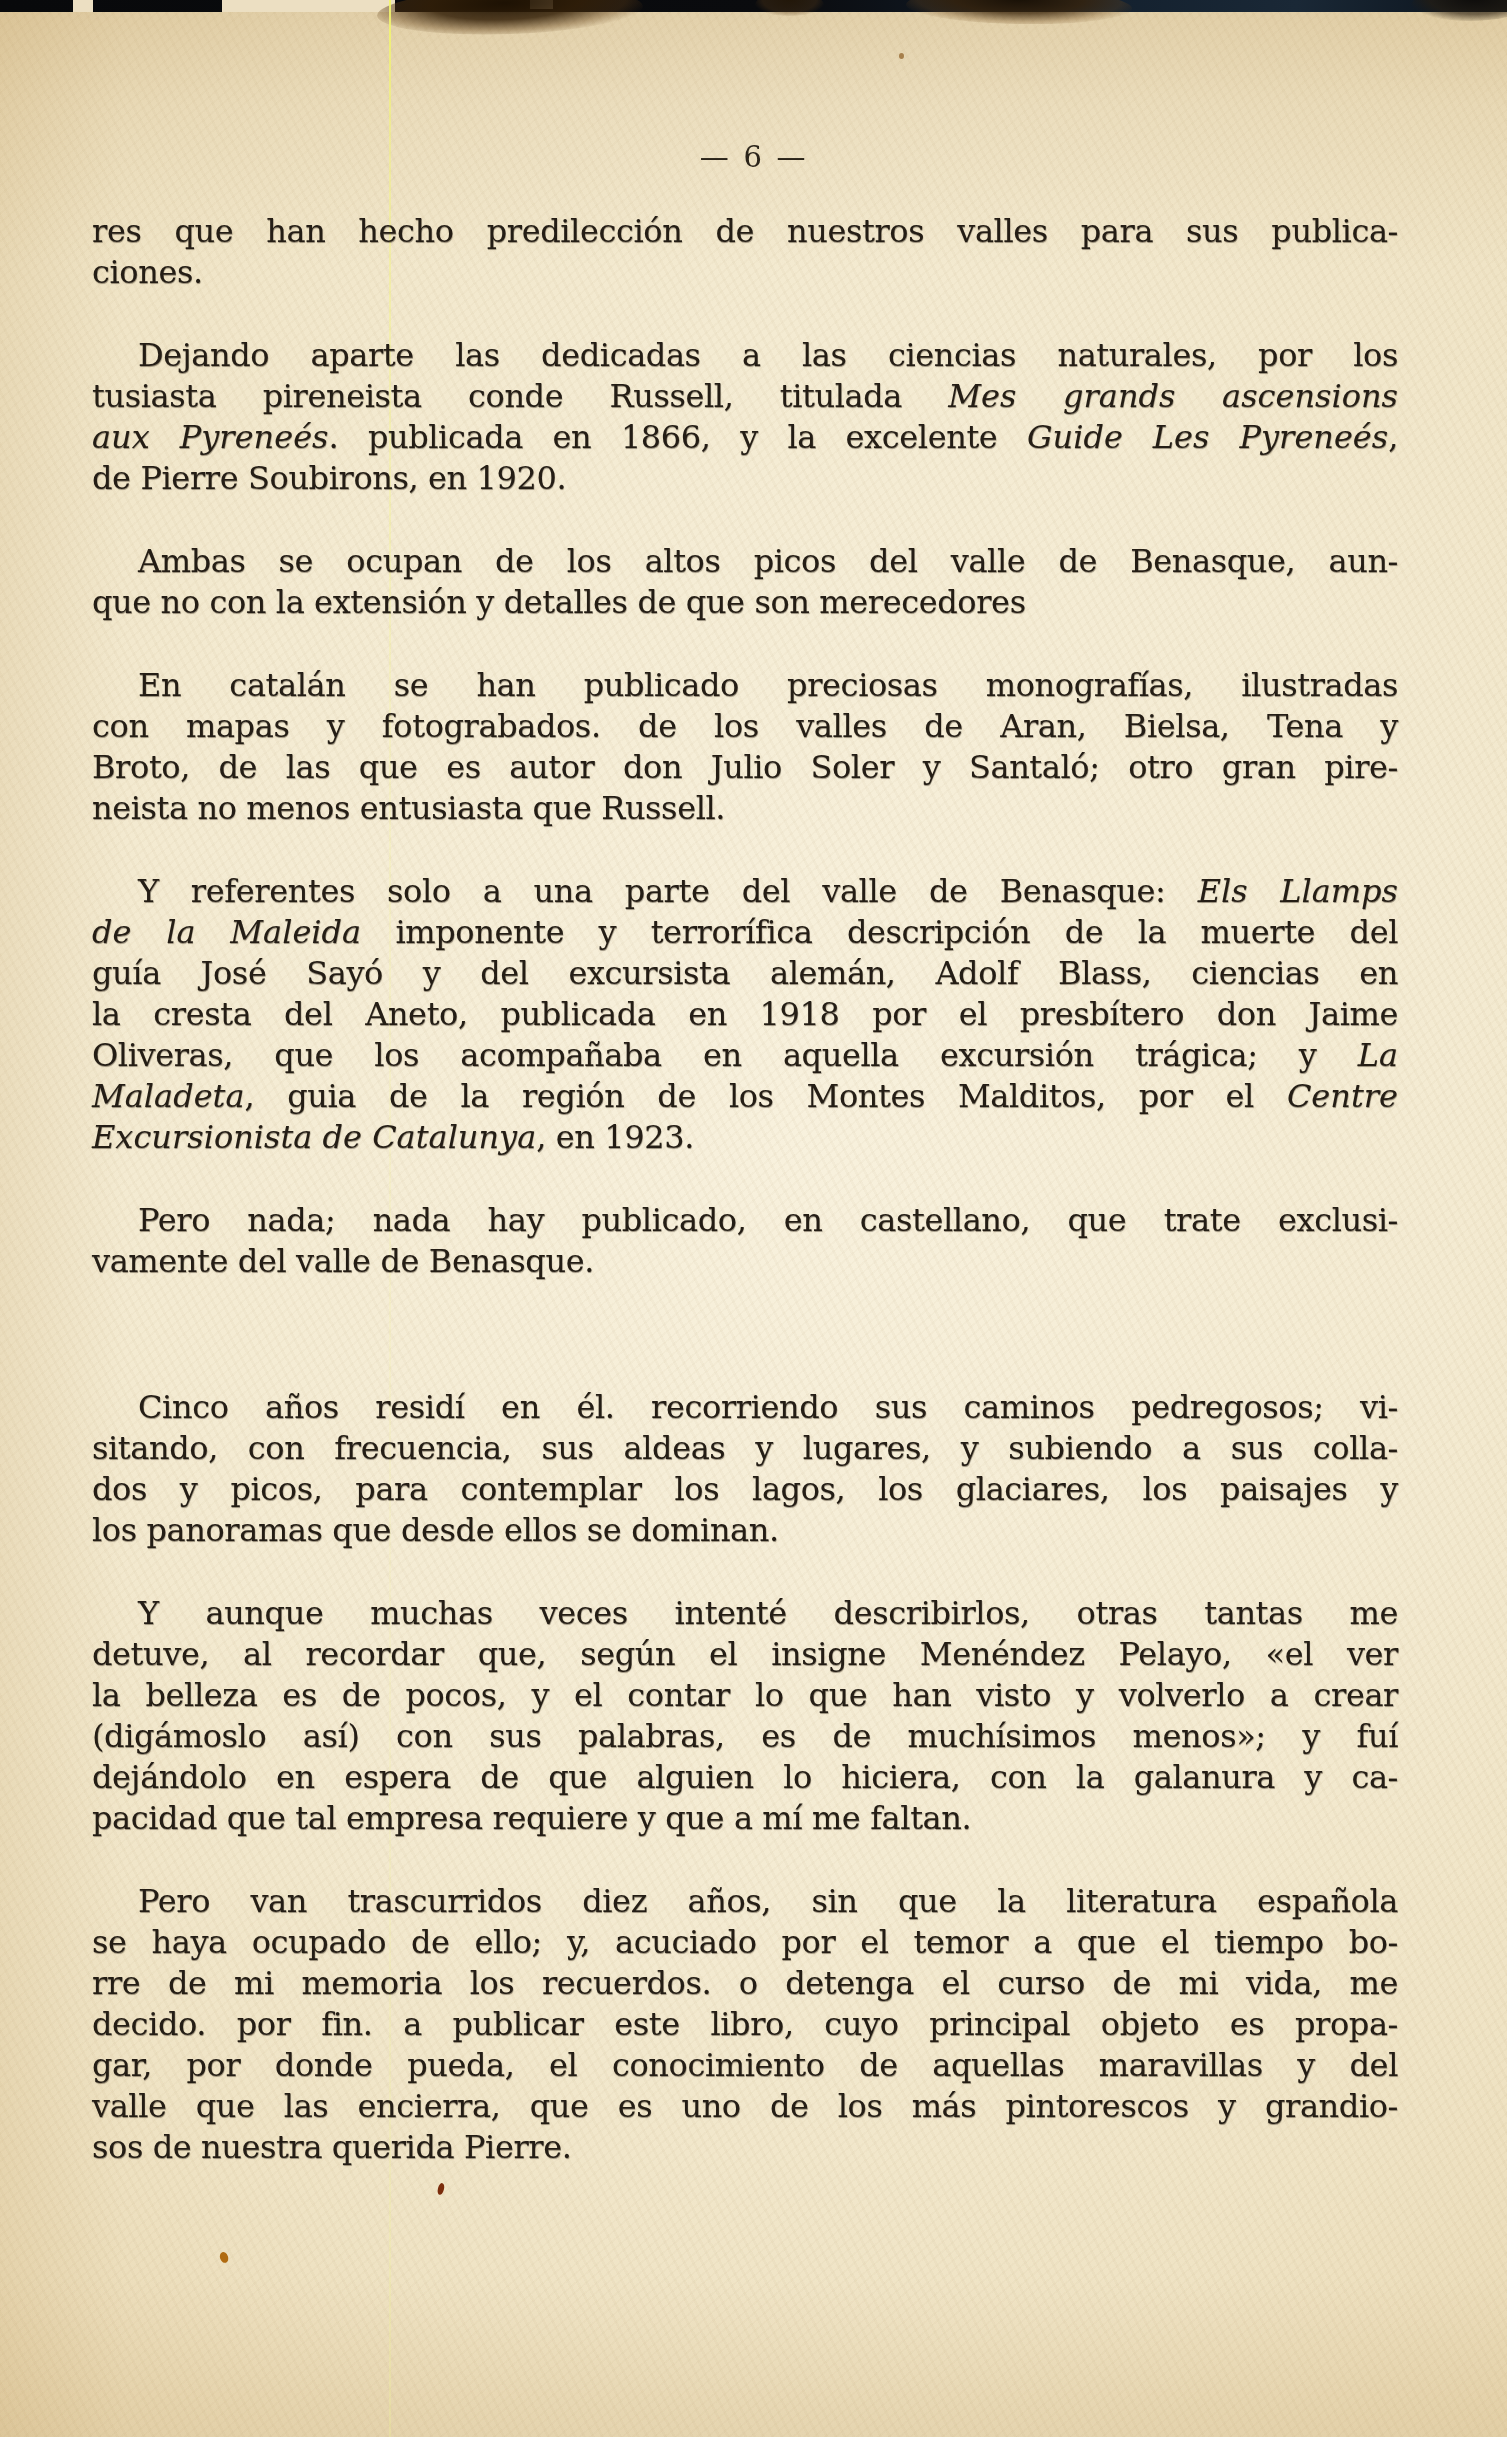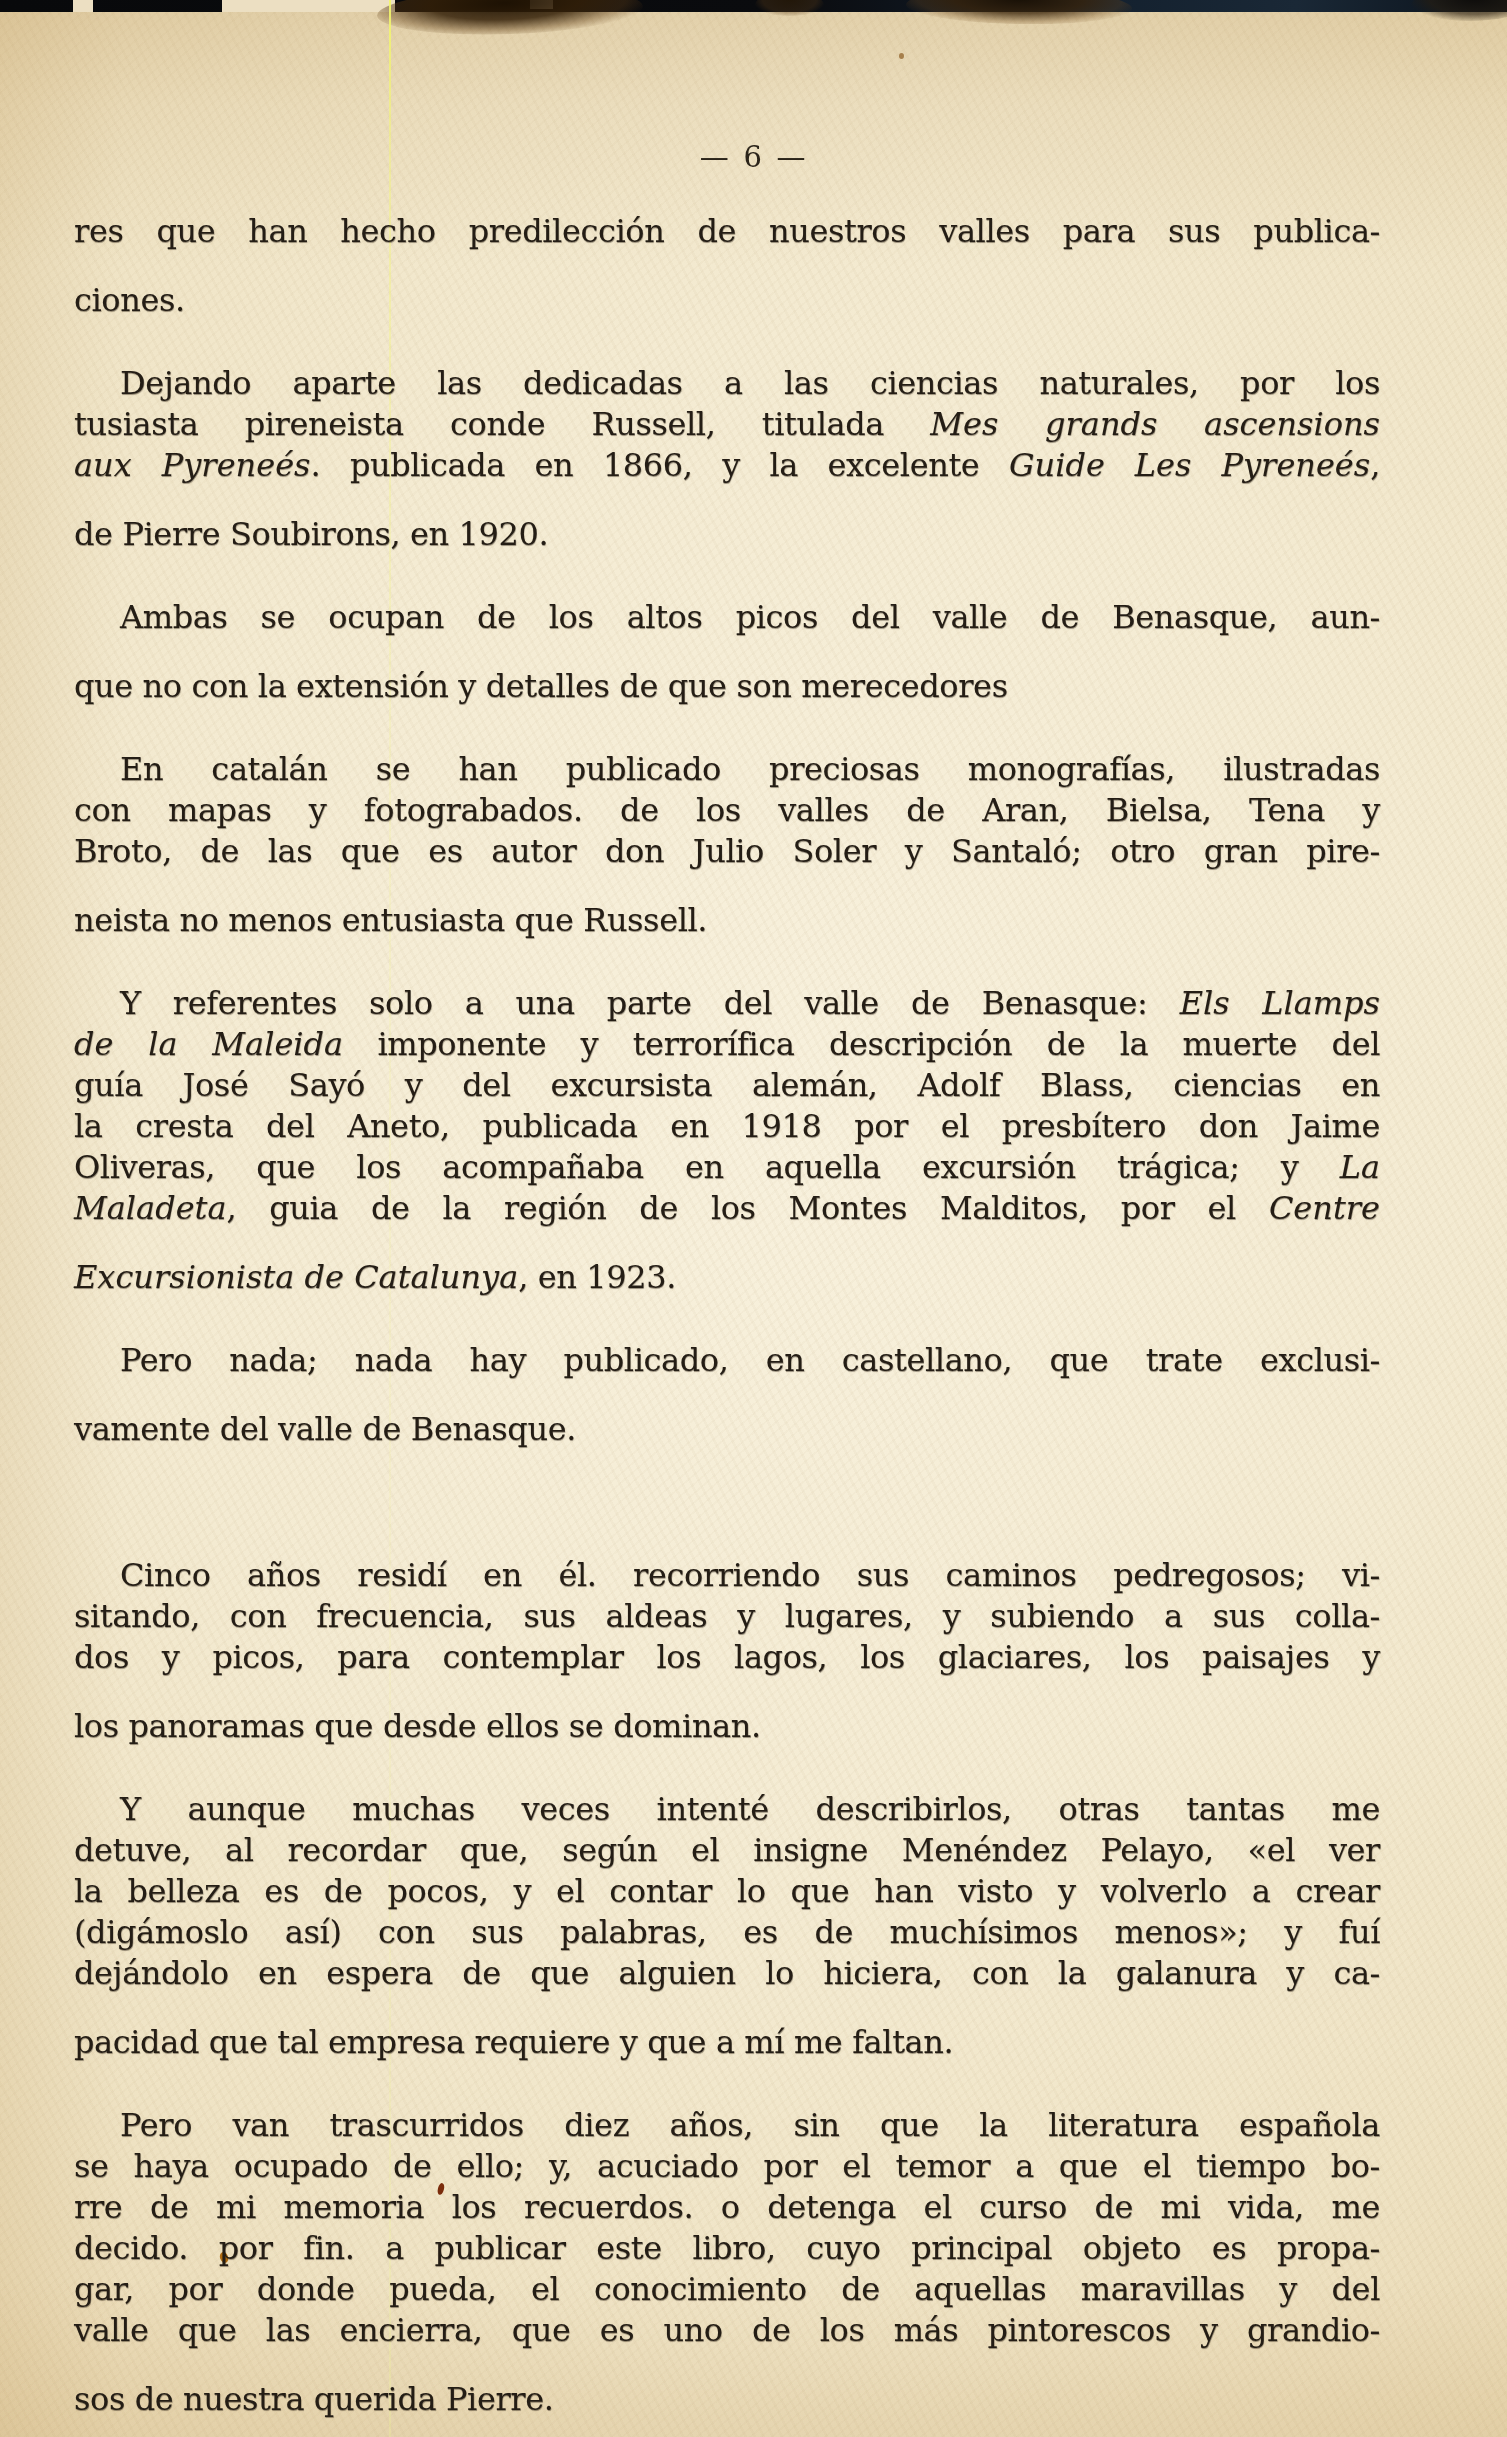--- a/index.html
+++ b/index.html
@@ -43,29 +43,29 @@
     background:linear-gradient(180deg, rgba(242,246,108,0.95) 0%, rgba(242,246,118,0.45) 6%,
       rgba(242,246,122,0.18) 30%, rgba(242,246,122,0.10) 65%, rgba(238,242,150,0.30) 100%);}
   .speck{position:absolute;border-radius:50%;}
   .speck-1{left:438px;top:2183px;width:6.2px;height:11.5px;background:#7a2c0c;transform:rotate(14deg);}
   .speck-2{left:220px;top:2252px;width:8px;height:10.6px;background:#b06a10;transform:rotate(-20deg);}
   .speck-3{left:899px;top:53px;width:5.3px;height:6.2px;background:#8a5a20;opacity:.7;}
 
   .pagenum{position:absolute;top:140px;left:0;width:1508px;text-align:center;
     font-size:29px;color:#2b241a;letter-spacing:2.7px;}
 
-  .text-body{position:absolute;left:74px;top:211px;width:1306px;color:#241d15;}
+  .text-body{position:absolute;left:92px;top:211px;width:1306px;color:#241d15;}
   .tblock{width:1306px;}
   .tblock + .tblock{margin-top:105px;}
   .line{
     height:41px;line-height:41px;font-size:32px;letter-spacing:-0.4px;
     text-align:justify;text-align-last:justify;white-space:normal;
     text-shadow:0.4px 0.6px 0.7px rgba(45,33,20,0.45);
   }
-  .line.noj{text-align:left;text-align-last:left;margin-top:28px;}
+  .line.noj{text-align:left;text-align-last:left;}
   .line.ind{text-indent:46px;margin-top:42px;}
   .line em{font-style:italic;letter-spacing:0;}
 </style>
 </head>
 <body>
 
 <div class="paper">
 
   <div class="scan-band"></div>
   <div class="band-gap gap-a"></div>

